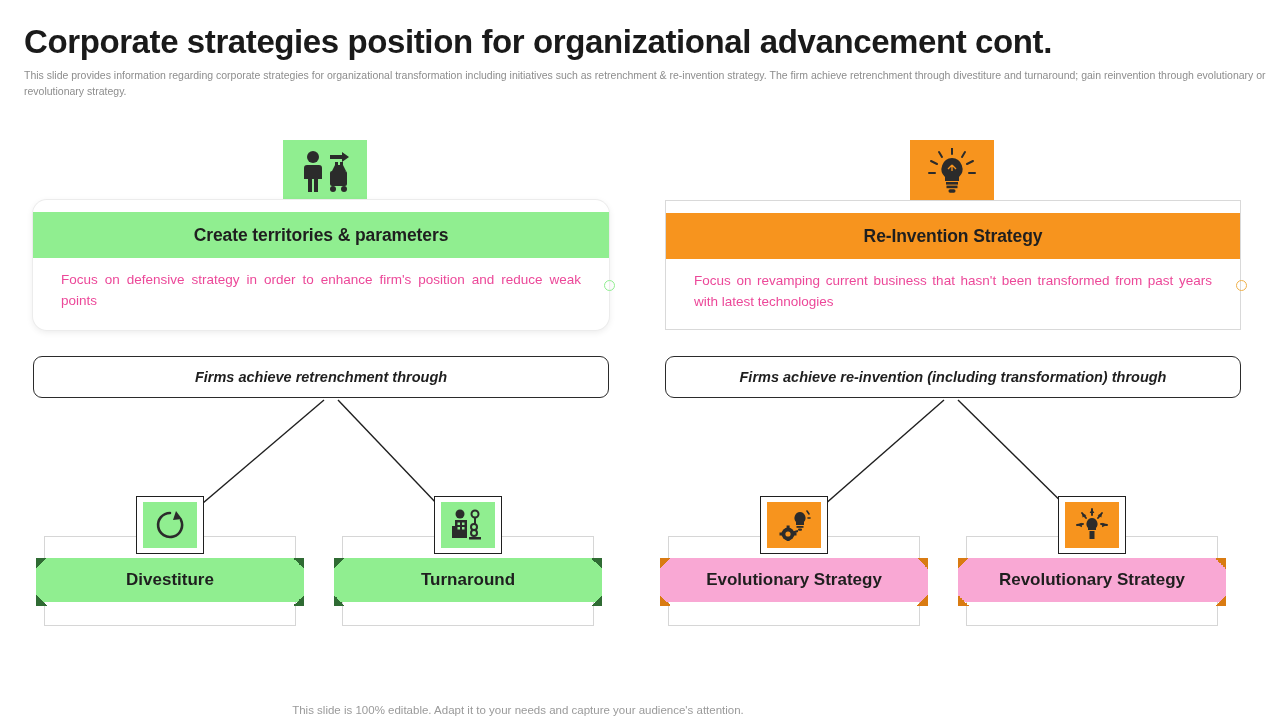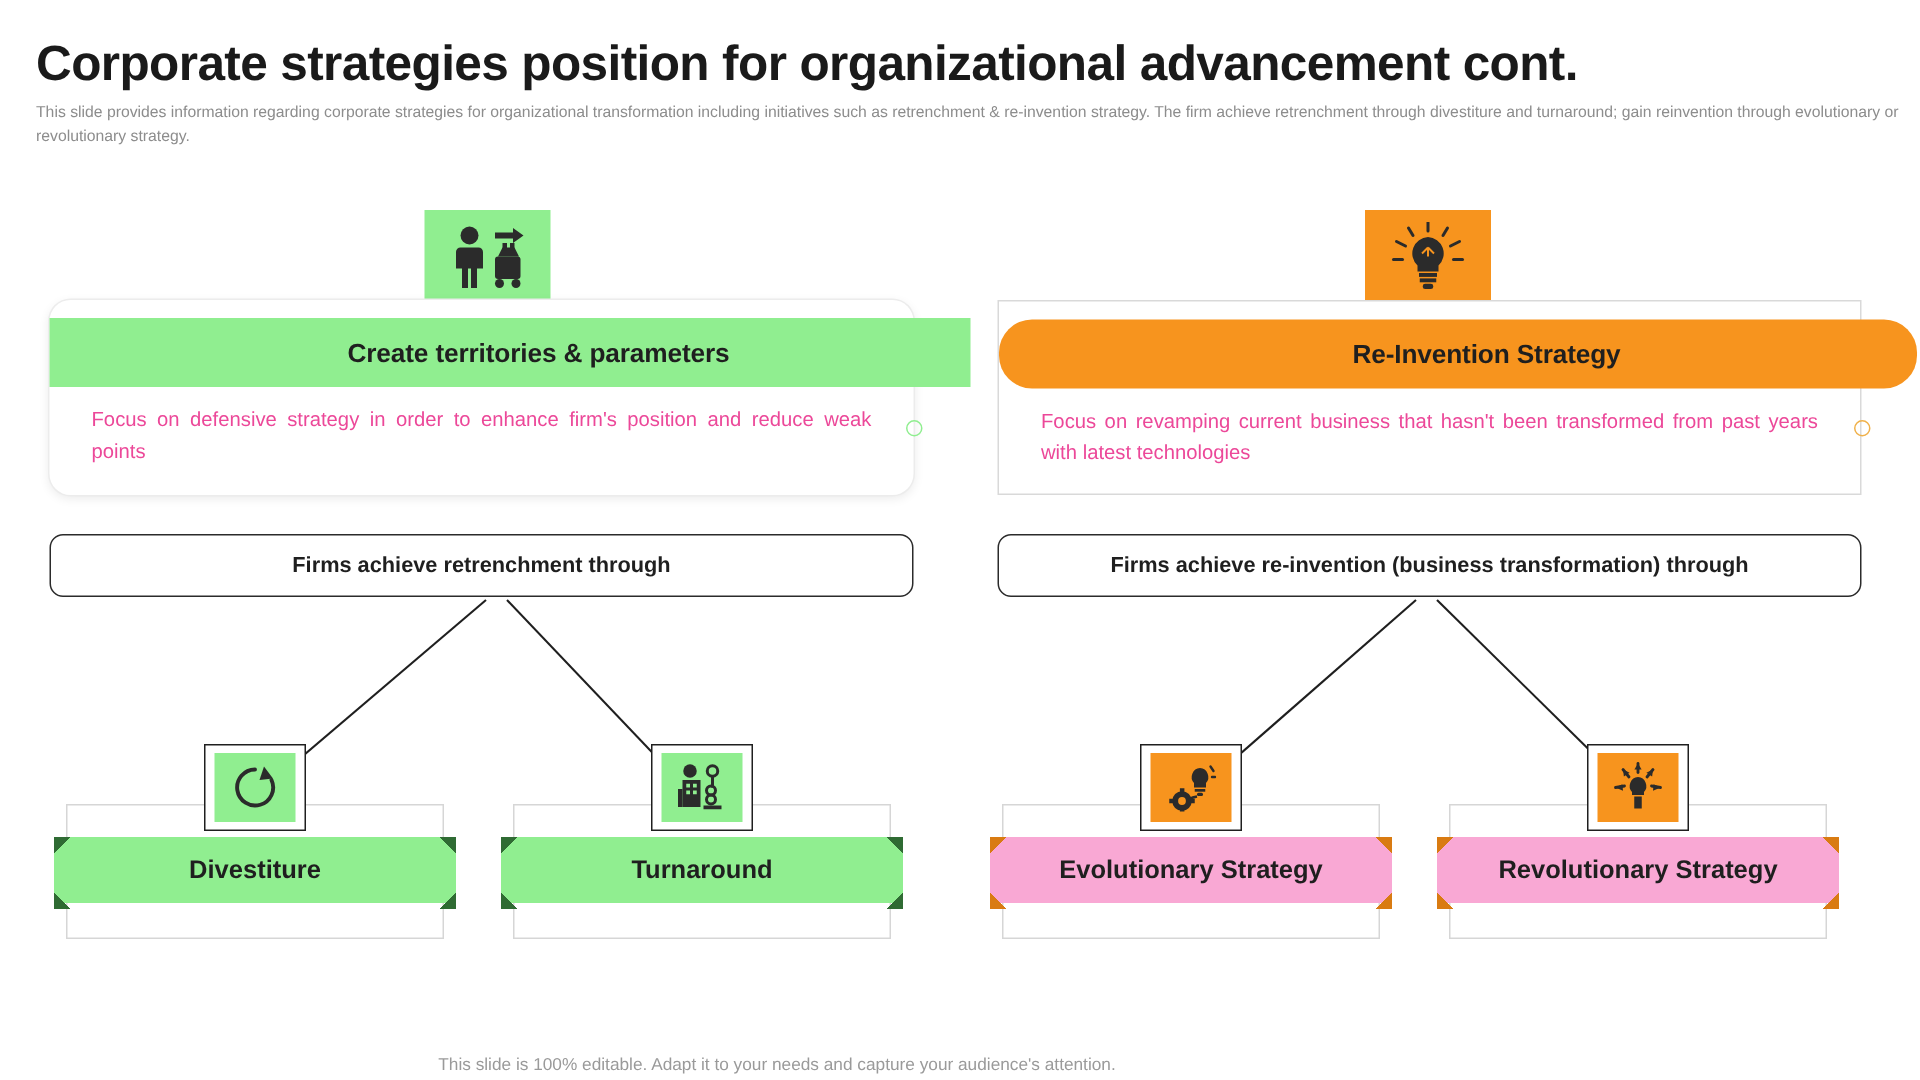--- a/index.html
+++ b/index.html
@@ -86,24 +86,23 @@
     top: 12px;
     width: 100%;
     height: 46px;
     display: flex;
     align-items: center;
     justify-content: center;
     font-size: 17.5px;
     font-weight: bold;
     color: #1f1f1f;
     letter-spacing: -0.1px;
-    padding-left: 38px;
   }
   #panel-retrenchment .header-band { background: #90ee90; }
-  #panel-reinvention  .header-band { background: #f7941e; border-radius: 22px; }
+  #panel-reinvention  .header-band { background: #f7941e; }
 
   .header-body {
     position: absolute;
     left: 0;
     top: 70px;
     width: 100%;
     padding: 0 28px;
     box-sizing: border-box;
     font-size: 13.5px;
     line-height: 1.55;
@@ -132,20 +131,21 @@
     border: 1.3px solid #2b2b2b;
     border-radius: 9px;
     background: #ffffff;
     box-sizing: border-box;
     display: flex;
     align-items: center;
     justify-content: center;
     font-size: 14.5px;
     font-weight: bold;
     color: #1f1f1f;
+    font-style: italic;
   }
 
   
   .connectors {
     position: absolute;
     left: 0;
     top: 268px;
     width: 620px;
     height: 230px;
     pointer-events: none;
@@ -353,21 +353,21 @@
       </g>
     </svg>
   </div>
 
   <div class="header-card">
     <div class="header-band">Re-Invention Strategy</div>
     <div class="header-body">Focus on revamping current business that hasn't been transformed from past years with latest technologies</div>
   </div>
   <div class="side-dot"></div>
 
-  <div class="achieve-pill">Firms achieve re-invention (business transformation) through</div>
+  <div class="achieve-pill">Firms achieve re-invention (including transformation) through</div>
 
   <svg class="connectors" viewBox="0 0 620 230">
     <defs>
       <marker id="arrowOrangeL" markerWidth="9" markerHeight="9" refX="7" refY="4.5" orient="auto">
         <path d="M0,0 L9,4.5 L0,9 z" fill="#1f1f1f"></path>
       </marker>
     </defs>
     <line x1="296" y1="2" x2="152" y2="128" stroke="#1f1f1f" stroke-width="1.4" marker-end="url(#arrowOrangeL)"></line>
     <line x1="310" y1="2" x2="438" y2="128" stroke="#1f1f1f" stroke-width="1.4" marker-end="url(#arrowOrangeL)"></line>
   </svg>

